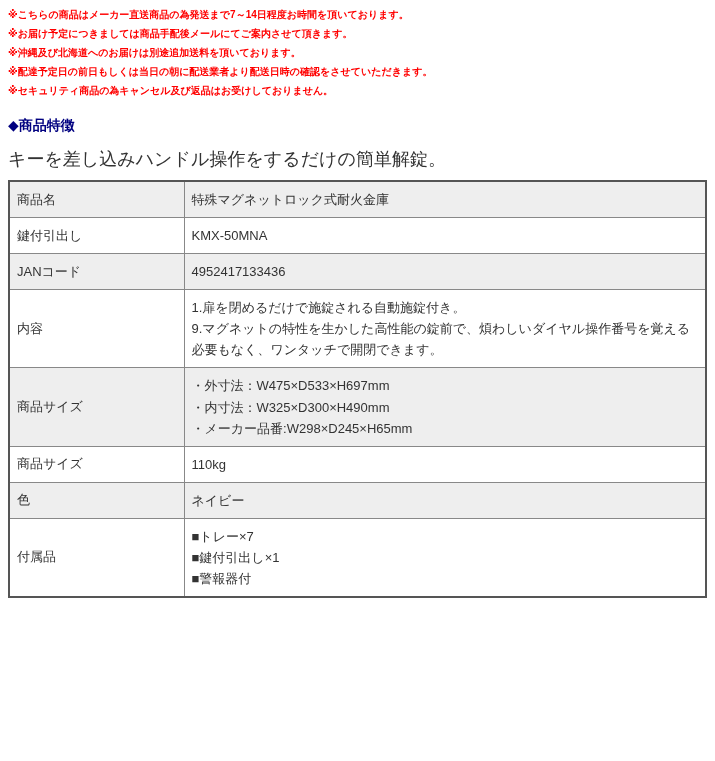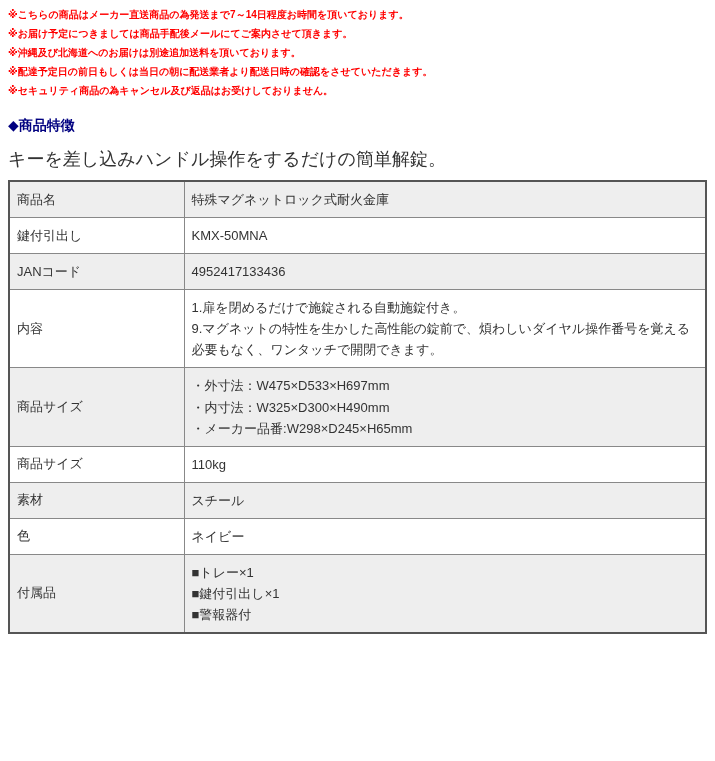--- a/index.html
+++ b/index.html
@@ -110,35 +110,29 @@
             <div class="cell-line">・メーカー品番:W298×D245×H65mm</div>
           </td>
         </tr>
         <tr>
           <td class="label-cell">商品サイズ</td>
           <td class="value-cell">
             <div class="cell-line">110kg</div>
           </td>
         </tr>
         <tr>
-          <td class="label-cell">素材</td>
-          <td class="value-cell">
-            <div class="cell-line">スチール</div>
-          </td>
-        </tr>
-        <tr>
           <td class="label-cell">色</td>
           <td class="value-cell">
             <div class="cell-line">ネイビー</div>
           </td>
         </tr>
         <tr>
           <td class="label-cell">付属品</td>
           <td class="value-cell">
-            <div class="cell-line">■トレー×1</div>
+            <div class="cell-line">■トレー×7</div>
             <div class="cell-line">■鍵付引出し×1</div>
             <div class="cell-line">■警報器付</div>
           </td>
         </tr>
       </tbody>
   </table>
 
 </div>
 
 </body></html>

